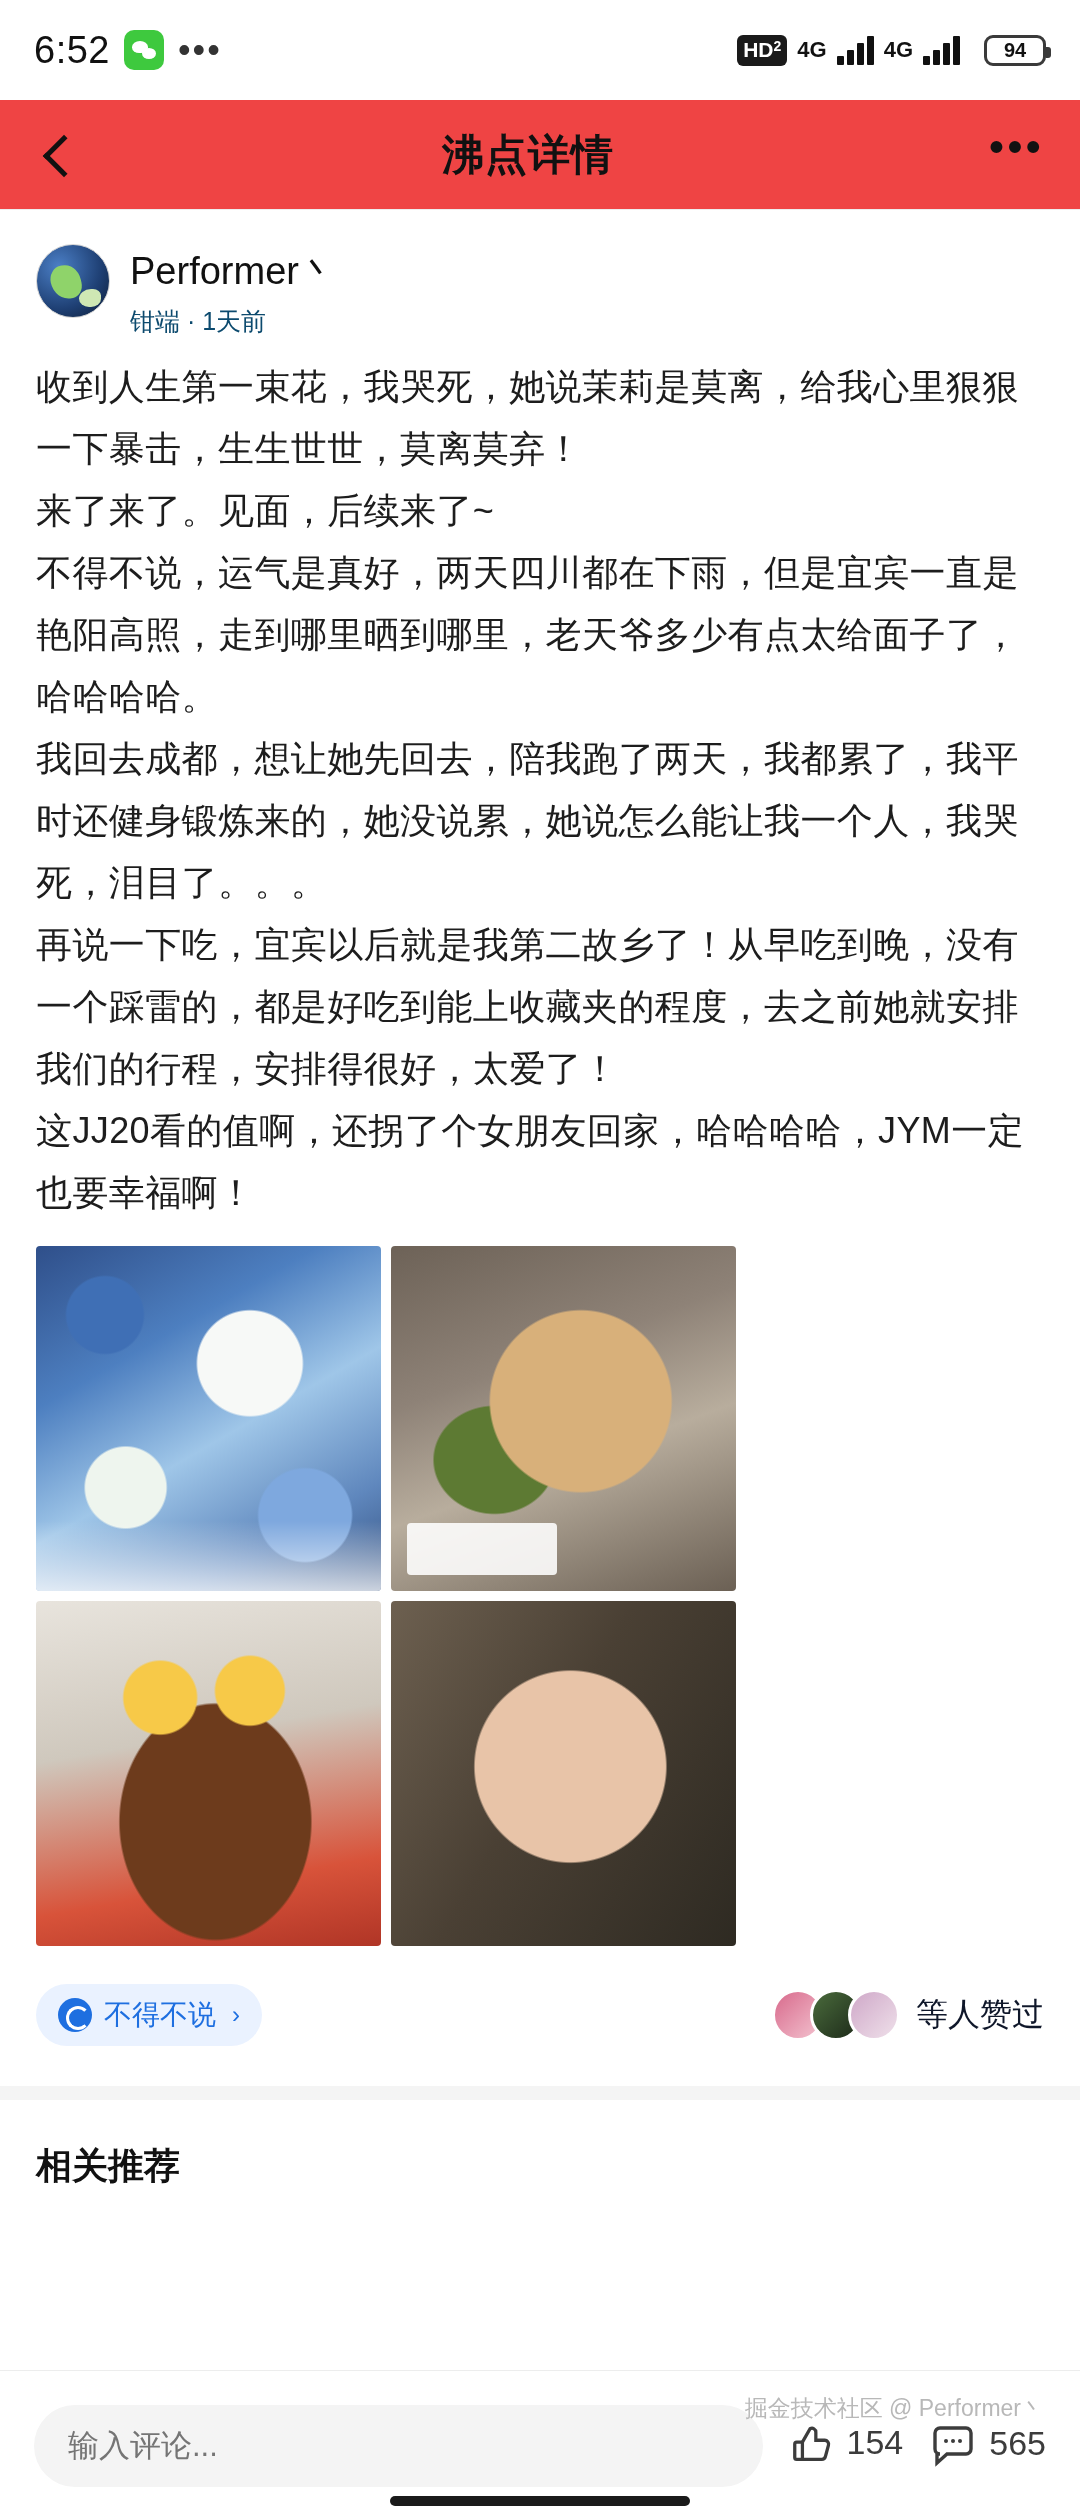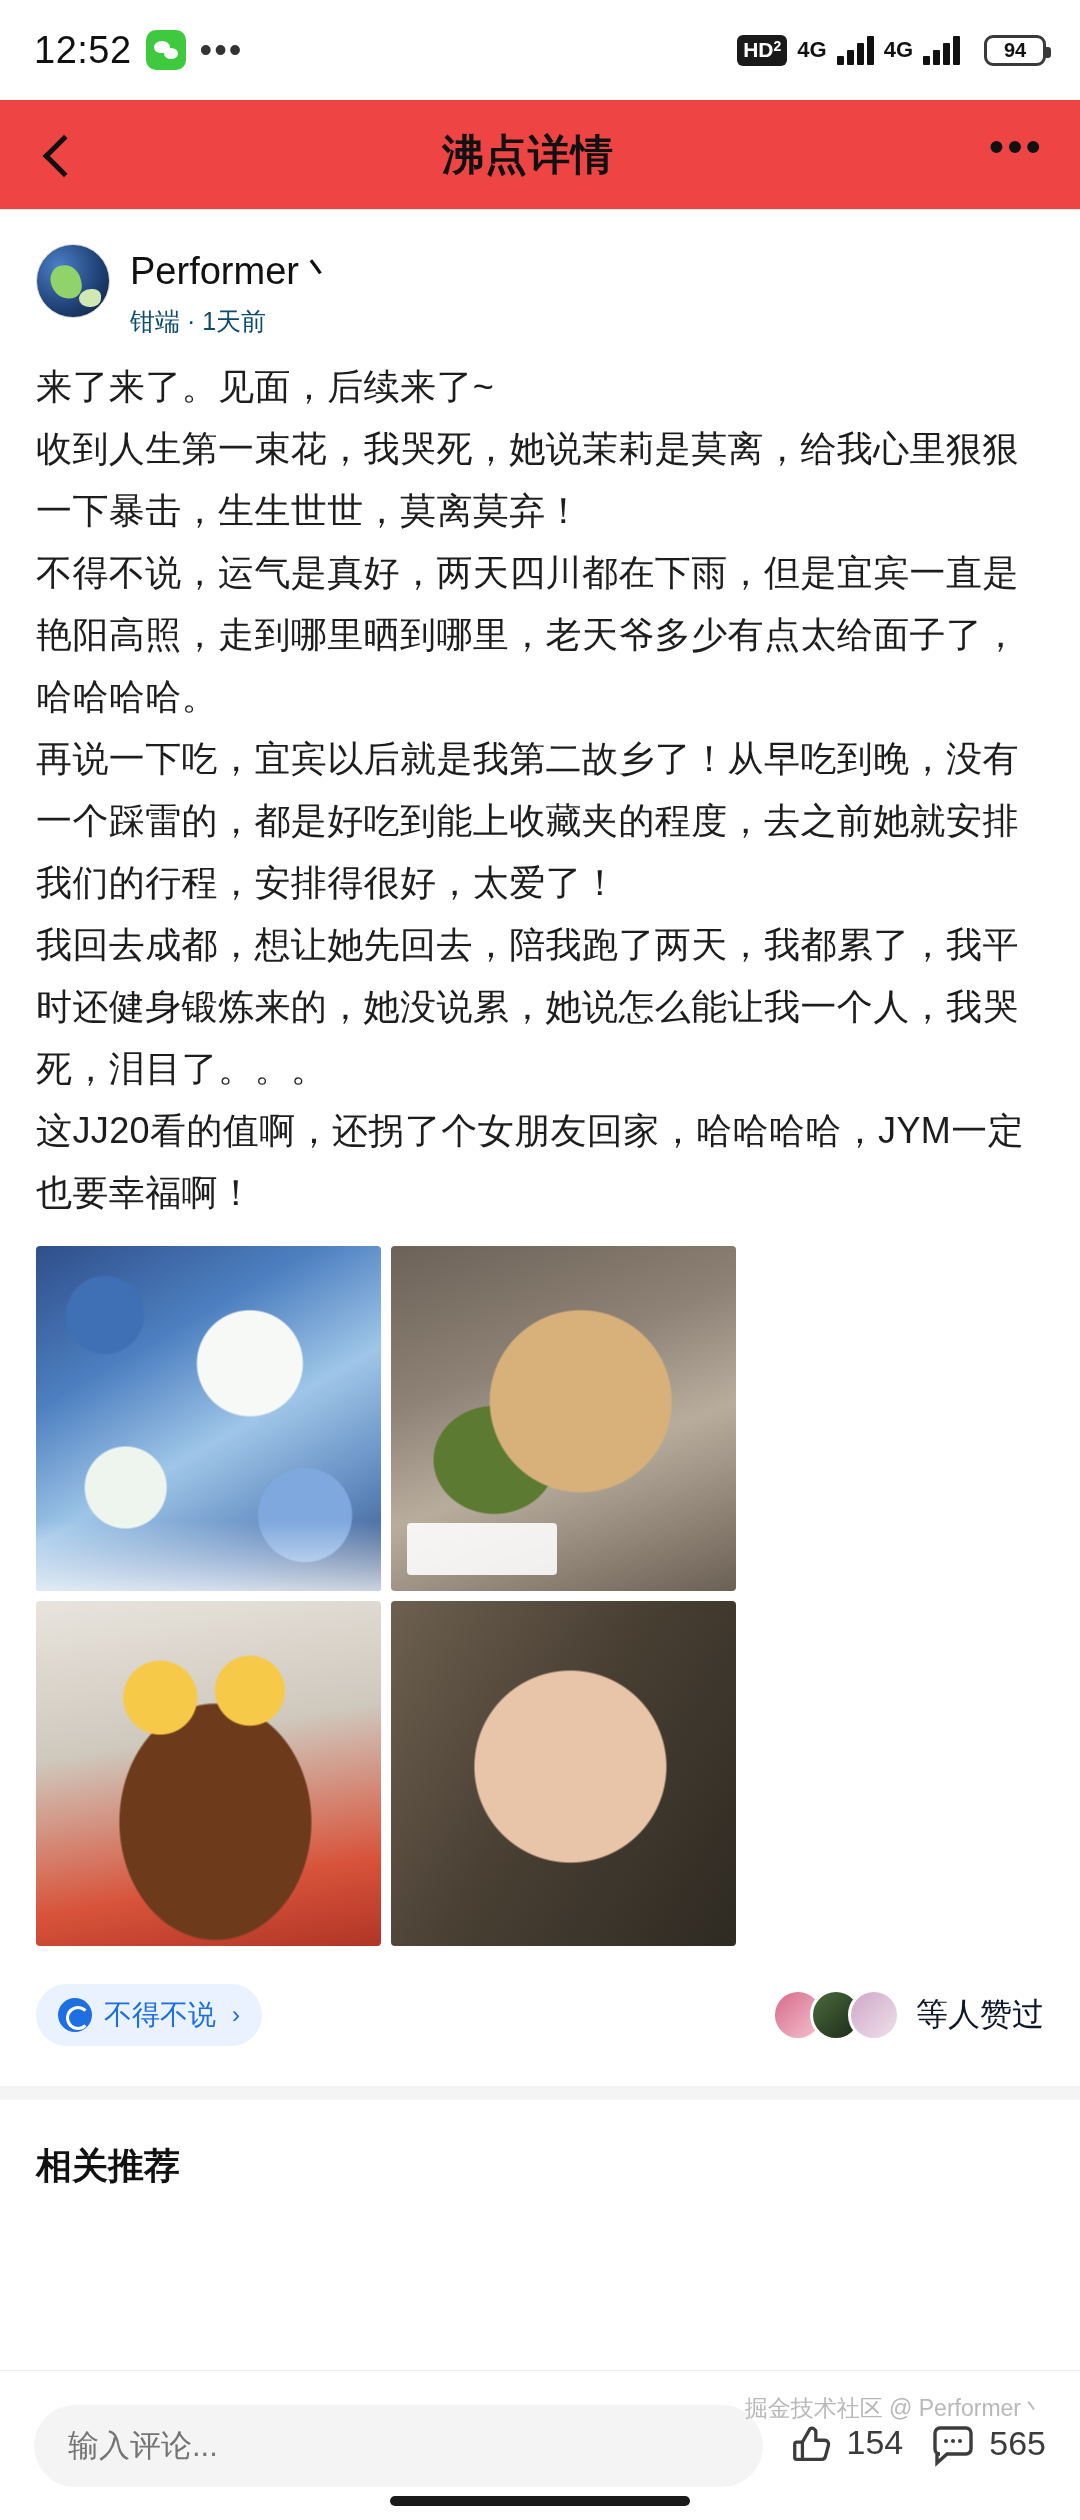--- a/index.html
+++ b/index.html
@@ -263,21 +263,21 @@
     background: #1a1a1a;
   }
 </style>
 </head>
 <body>
 
 <div class="phone">
 
   <div class="statusbar">
     <div class="sb-left">
-      <span class="sb-time">12:52</span>
+      <span class="sb-time">6:52</span>
       <span class="wechat-badge"></span>
       <span class="sb-dots">•••</span>
     </div>
     <div class="sb-right">
       <span class="hd-icon">
         <span>HD</span>
           <sub>2</sub>
       </span>
       <span class="net-label">4G</span>
       <span class="bars">
@@ -309,25 +309,25 @@
 
     <div class="author-row">
       <div class="avatar"></div>
       <div class="author-meta">
         <div class="author-name">Performer丶</div>
         <div class="author-sub">钳端 · 1天前</div>
       </div>
     </div>
 
     <div class="post-body">
+      <p>收到人生第一束花，我哭死，她说茉莉是莫离，给我心里狠狠一下暴击，生生世世，莫离莫弃！</p>
       <p>来了来了。见面，后续来了~</p>
-      <p>收到人生第一束花，我哭死，她说茉莉是莫离，给我心里狠狠一下暴击，生生世世，莫离莫弃！</p>
       <p>不得不说，运气是真好，两天四川都在下雨，但是宜宾一直是艳阳高照，走到哪里晒到哪里，老天爷多少有点太给面子了，哈哈哈哈。</p>
+      <p>我回去成都，想让她先回去，陪我跑了两天，我都累了，我平时还健身锻炼来的，她没说累，她说怎么能让我一个人，我哭死，泪目了。。。</p>
       <p>再说一下吃，宜宾以后就是我第二故乡了！从早吃到晚，没有一个踩雷的，都是好吃到能上收藏夹的程度，去之前她就安排我们的行程，安排得很好，太爱了！</p>
-      <p>我回去成都，想让她先回去，陪我跑了两天，我都累了，我平时还健身锻炼来的，她没说累，她说怎么能让我一个人，我哭死，泪目了。。。</p>
       <p>这JJ20看的值啊，还拐了个女朋友回家，哈哈哈哈，JYM一定也要幸福啊！</p>
     </div>
 
     <div class="img-grid">
       <div class="img-cell img-flowers"></div>
       <div class="img-cell img-salad"></div>
       <div class="img-cell img-rice"></div>
       <div class="img-cell img-hands"></div>
     </div>
 

